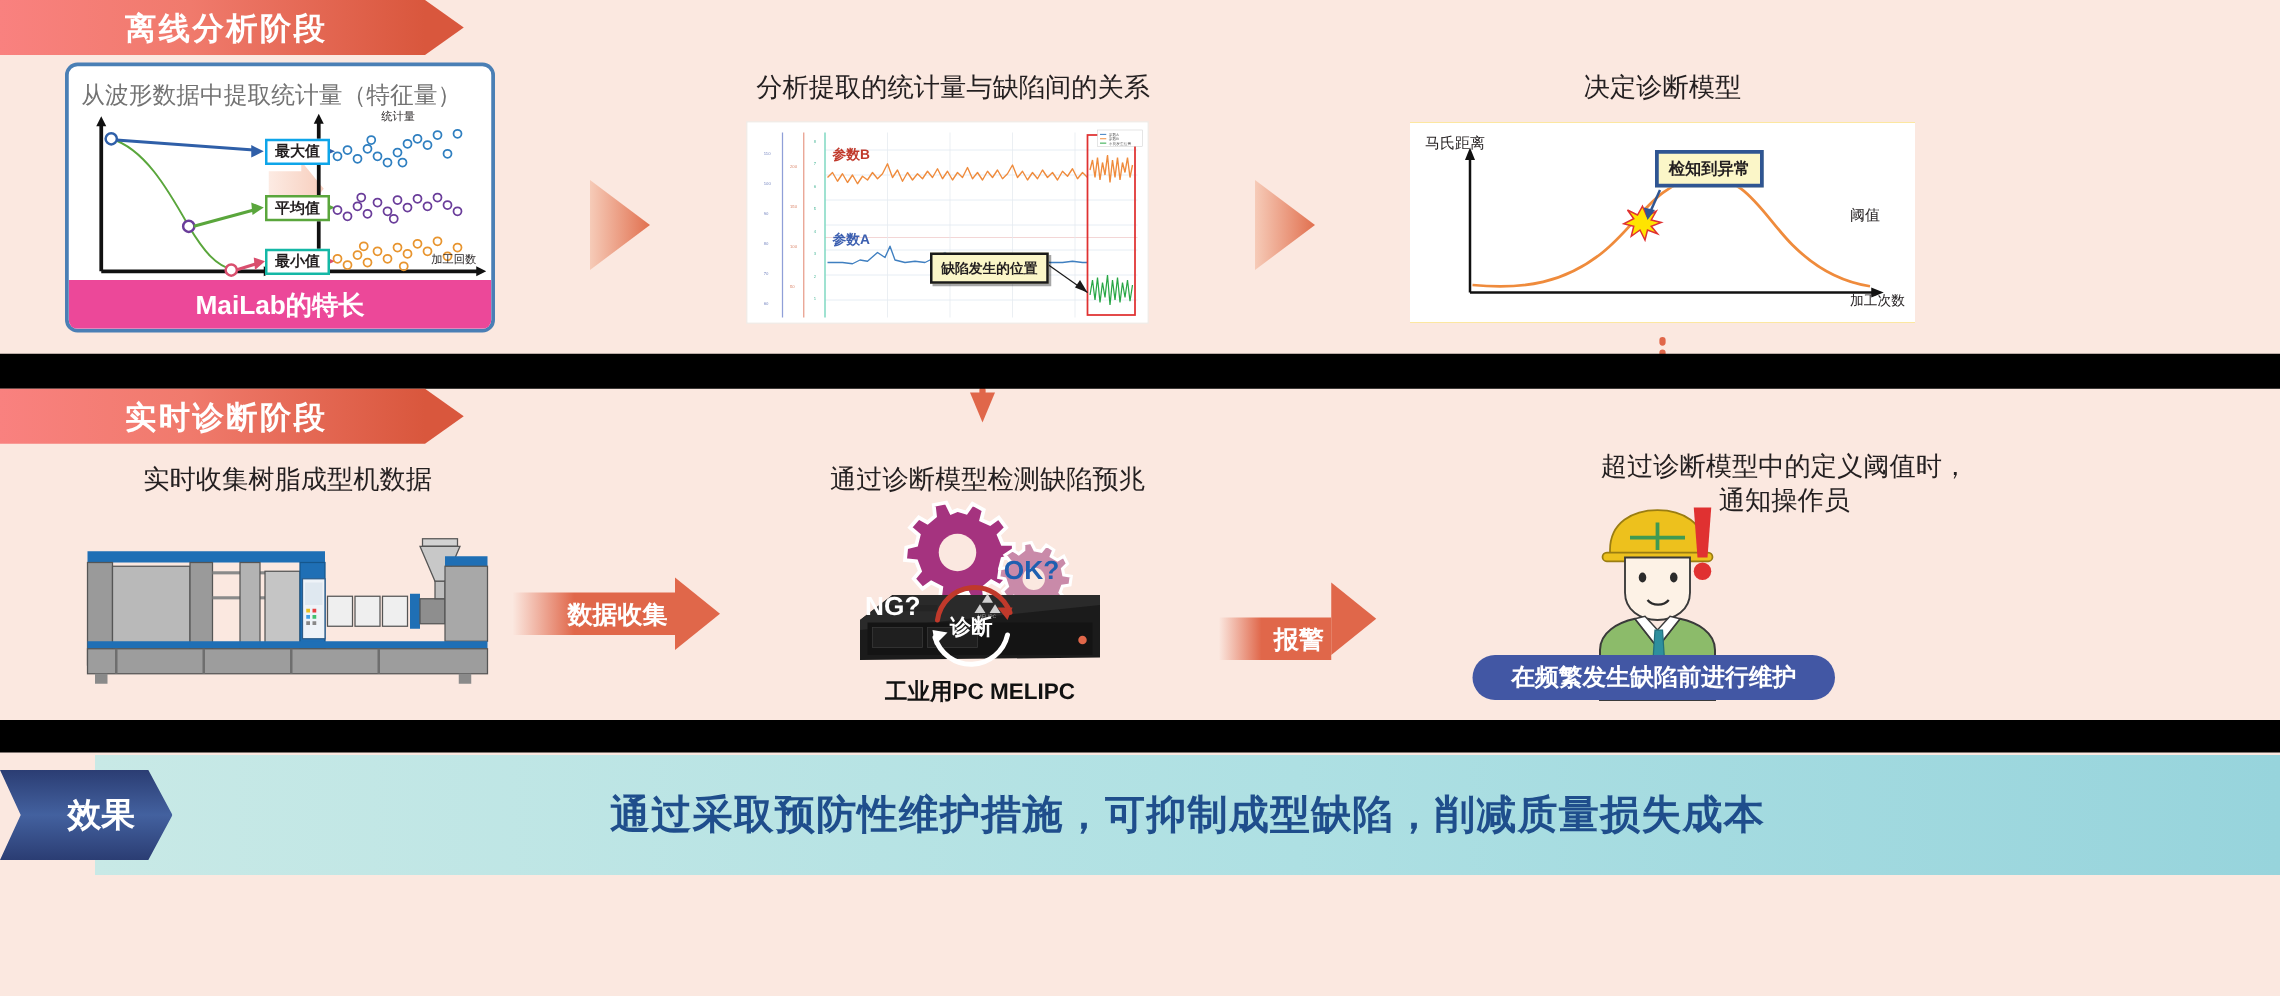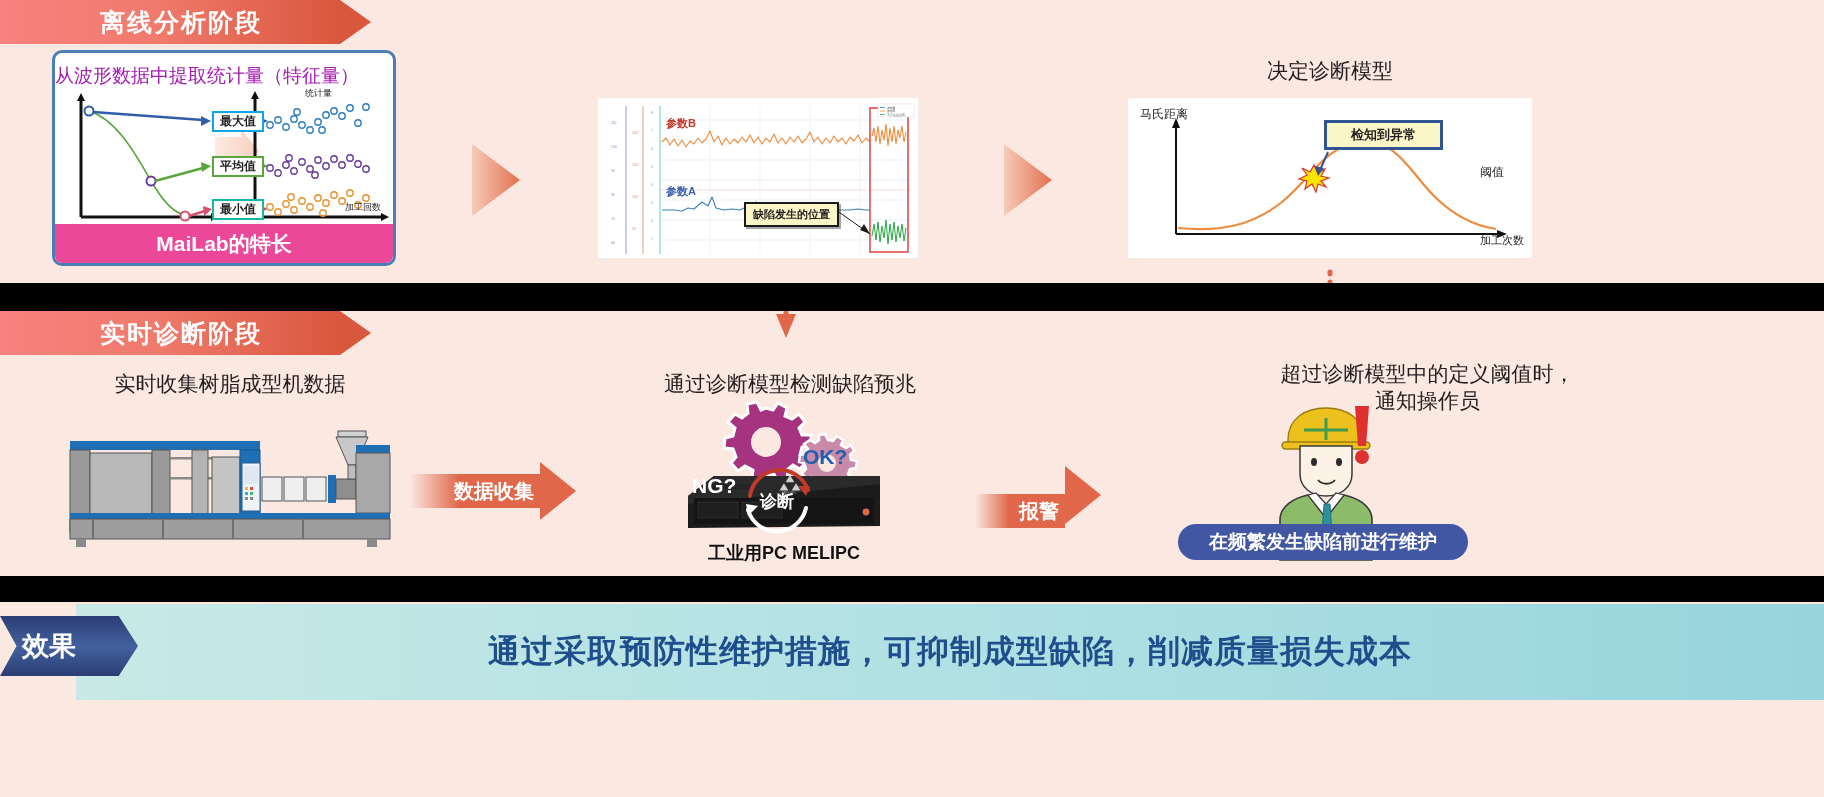--- a/index.html
+++ b/index.html
@@ -31,21 +31,21 @@
   .panel-title {
     position: absolute; color: #231f20; font-size: 21px; text-align: center;
     white-space: nowrap; line-height: 1.35;
   }
 
   
   .card1 {
     position: absolute; left: 52px; top: 50px; width: 344px; height: 216px;
     border: 3px solid #4a7fb5; border-radius: 10px; background: #fff; overflow: hidden;
   }
-  .card1-head { position: absolute; left: 0; top: 10px; font-size: 19px; color: #a21caf; white-space: nowrap; }
+  .card1-head { position: absolute; left: 10px; top: 10px; font-size: 19px; color: #737373; white-space: nowrap; }
   .card1-foot {
     position: absolute; left: 0; bottom: 0; width: 100%; height: 39px; background: #ec4899;
     color: #fff; font-size: 21px; font-weight: bold; display: flex; align-items: center; justify-content: center;
   }
   .c1-plot { position: absolute; left: 0; top: 36px; width: 344px; height: 140px; }
   .tagbox {
     position: absolute; background: #fff; font-size: 12px; font-weight: bold; color: #231f20;
     padding: 2px 6px; white-space: nowrap; line-height: 1.1;
   }
   .tag-max { border: 2px solid #0ea5e9; }
@@ -70,21 +70,21 @@
   
   .card3 {
     position: absolute; left: 1128px; top: 98px; width: 404px; height: 160px;
     background: #fde047; overflow: hidden;
   }
   .c3-ylab { position: absolute; left: 12px; top: 8px; font-size: 12px; color: #231f20; white-space: nowrap; }
   .c3-xlab { position: absolute; right: 8px; bottom: 10px; font-size: 11px; color: #231f20; white-space: nowrap; }
   .c3-thr { position: absolute; right: 28px; top: 66px; font-size: 12px; color: #231f20; white-space: nowrap; }
   .c3-callout {
     position: absolute; left: 196px; top: 22px; background: #fbf6c8; border: 3px solid #2f5592;
-    font-size: 13px; font-weight: bold; color: #231f20; padding: 3px 24px; white-space: nowrap;
+    font-size: 13px; font-weight: bold; color: #231f20; padding: 3px 8px; white-space: nowrap;
   }
 
   
   .chev { position: absolute; width: 0; height: 0; }
 
   
   .blockarrow { position: absolute; display: flex; align-items: center; }
   .blockarrow .shaft {
     height: 34px; background: linear-gradient(90deg, rgba(230,120,80,0) 0%, #e0674a 38%, #e0674a 100%);
     display: flex; align-items: center; justify-content: flex-end; padding-right: 6px;
@@ -109,23 +109,23 @@
   }
 
   
   .effect-bar {
     position: absolute; left: 76px; top: 604px; width: 1748px; height: 96px;
     background: linear-gradient(90deg, #c8e9e6 0%, #aee0e3 55%, #97d4dc 100%);
     display: flex; align-items: center; justify-content: center;
   }
   .effect-bar .txt { color: #1f4e8c; font-size: 32px; font-weight: bold; letter-spacing: 1px; white-space: nowrap; }
   .effect-tag {
-    position: absolute; left: 0; top: 616px; width: 138px; height: 60px;
+    position: absolute; left: 0; top: 616px; width: 138px; height: 72px;
     background: linear-gradient(180deg, #2b3d73 0%, #43619f 50%, #2b3d73 100%);
-    display: flex; align-items: center; padding-left: 22px;
+    display: flex; align-items: center; padding-left: 54px;
     color: #fff; font-size: 27px; font-weight: bold;
     clip-path: polygon(0 0, 86% 0, 100% 50%, 86% 100%, 0 100%, 12% 50%);
   }
   .dotline { position: absolute; }
 </style>
 </head>
 <body>
 
 <div id="root">
 
@@ -243,20 +243,21 @@
   <svg class="chev" style="left:468px; top:140px; width:56px; height:80px;" viewBox="0 0 56 80">
     <defs>
         <linearGradient id="cg1" x1="0" y1="0" x2="1" y2="0">
       <stop offset="0%" stop-color="#f6cbb8"></stop>
           <stop offset="100%" stop-color="#e1704f"></stop>
         </linearGradient>
       </defs>
     <polygon points="4,4 52,40 4,76" fill="url(#cg1)"></polygon>
   </svg>
 
+  <div class="panel-title" style="left:605px; top:57px; width:306px;">分析提取的统计量与缺陷间的关系</div>
 
   <div class="card2">
     <svg width="320" height="160" viewBox="0 0 320 160">
       <rect x="0" y="0" width="320" height="160" fill="#ffffff"></rect>
 
       <g stroke="#dde7f0" stroke-width="0.6">
         <line x1="62" y1="22" x2="312" y2="22"></line>
           <line x1="62" y1="42" x2="312" y2="42"></line>
         <line x1="62" y1="62" x2="312" y2="62"></line>
           <line x1="62" y1="82" x2="312" y2="82"></line>

